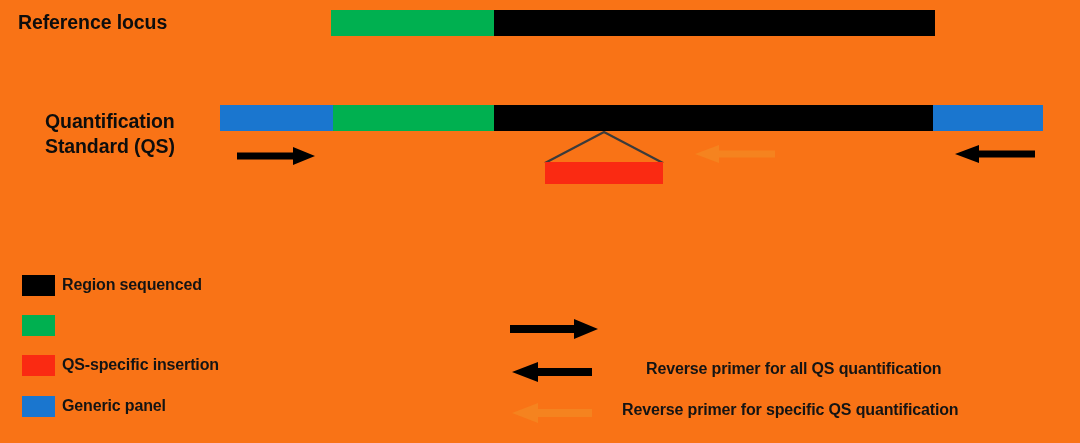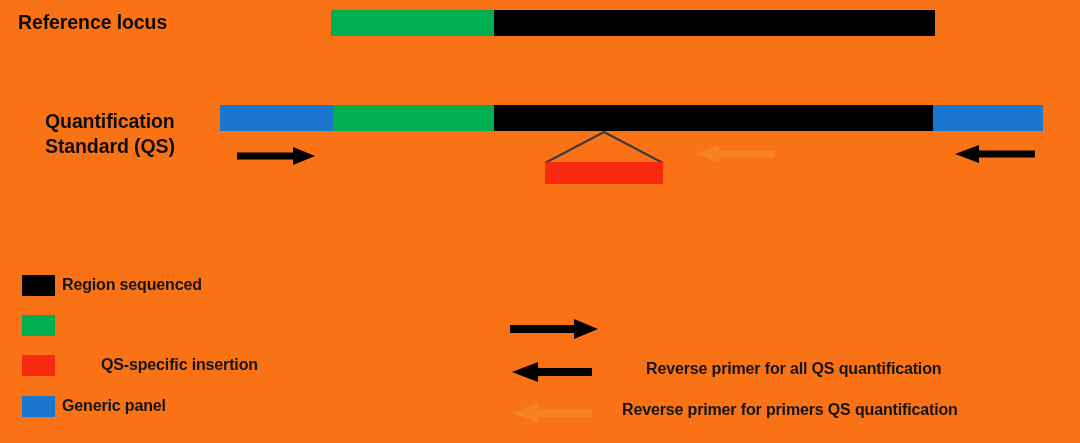--- a/index.html
+++ b/index.html
@@ -119,21 +119,21 @@
       <path d="M80,5.5 L24,5.5 L24,0 L0,9 L24,18 L24,12.5 L80,12.5 Z" fill="#000000"></path>
     </svg>
   </div>
 
   <div class="legend-swatch seg-black" style="left:22px; top:275px;"></div>
   <div class="legend-text" style="left:62px; top:276px;">Region sequenced</div>
 
   <div class="legend-swatch seg-green" style="left:22px; top:315px;"></div>
 
   <div class="legend-swatch seg-red" style="left:22px; top:355px;"></div>
-  <div class="legend-text" style="left:62px; top:356px;margin-left:39px;">QS-specific insertion</div>
+  <div class="legend-text" style="left:62px; top:356px;">QS-specific insertion</div>
 
   <div class="legend-swatch seg-blue" style="left:22px; top:396px;"></div>
   <div class="legend-text" style="left:62px; top:397px;">Generic panel</div>
 
   <div class="legend-arrow" style="left:510px; top:319px; width:88px;">
     <svg width="88" height="20" viewBox="0 0 88 20">
       <path d="M0,6 L64,6 L64,0 L88,10 L64,20 L64,14 L0,14 Z" fill="#000000"></path>
     </svg>
   </div>
 
@@ -142,15 +142,15 @@
       <path d="M80,6 L26,6 L26,0 L0,10 L26,20 L26,14 L80,14 Z" fill="#000000"></path>
     </svg>
   </div>
   <div class="legend-text" style="left:622px; top:360px;margin-left:24px;">Reverse primer for all QS quantification</div>
 
   <div class="legend-arrow" style="left:512px; top:403px; width:80px;">
     <svg width="80" height="20" viewBox="0 0 80 20">
       <path d="M80,6 L26,6 L26,0 L0,10 L26,20 L26,14 L80,14 Z" fill="#f5831f"></path>
     </svg>
   </div>
-  <div class="legend-text" style="left:622px; top:401px;">Reverse primer for primers QS quantification</div>
+  <div class="legend-text" style="left:622px; top:401px;">Reverse primer for specific QS quantification</div>
 
 </div>
 
 </body></html>

